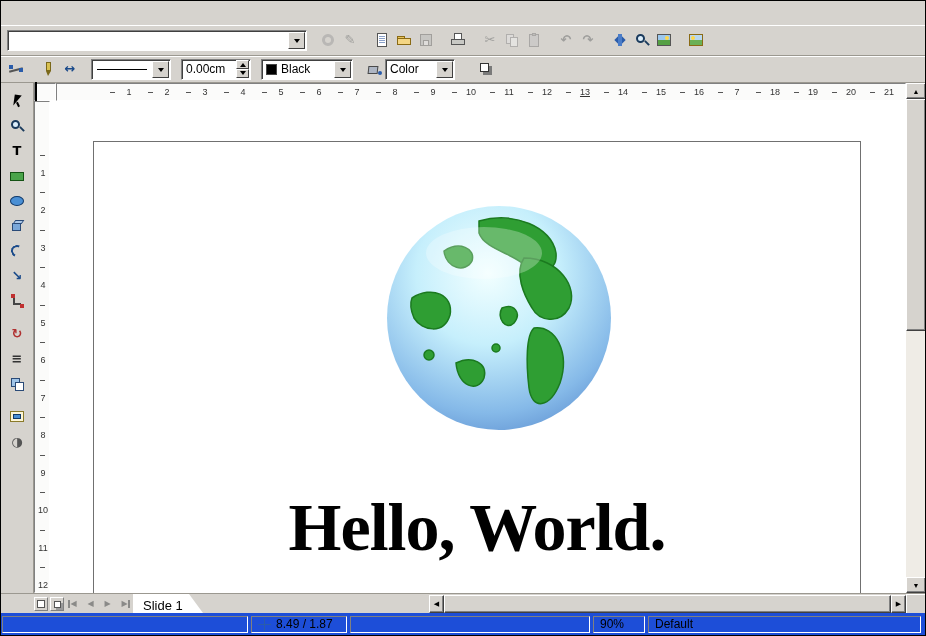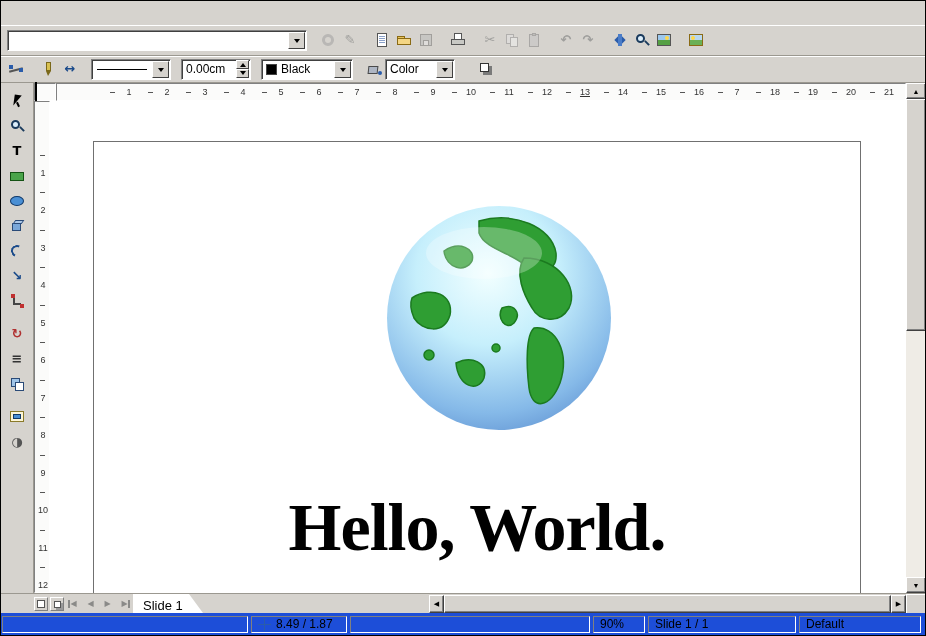--- a/index.html
+++ b/index.html
@@ -457,21 +457,18 @@
   <div class="statusbar">
     <div class="sfield" style="width:246px"></div>
     <div class="sfield" style="width:96px">
       <span class="ico-pos"></span>
       <span>8.49 / 1.87</span>
     </div>
     <div class="sfield" style="width:240px"></div>
     <div class="sfield" style="width:52px">
       <span>90%</span>
     </div>
-    <div class="sfield" style="width:148px">
-      <span>Slide 1 / 1</span>
-    </div>
     <div class="sfield" style="flex:1">
       <span>Default</span>
     </div>
   </div>
 
 </div>
 
 </body></html>

